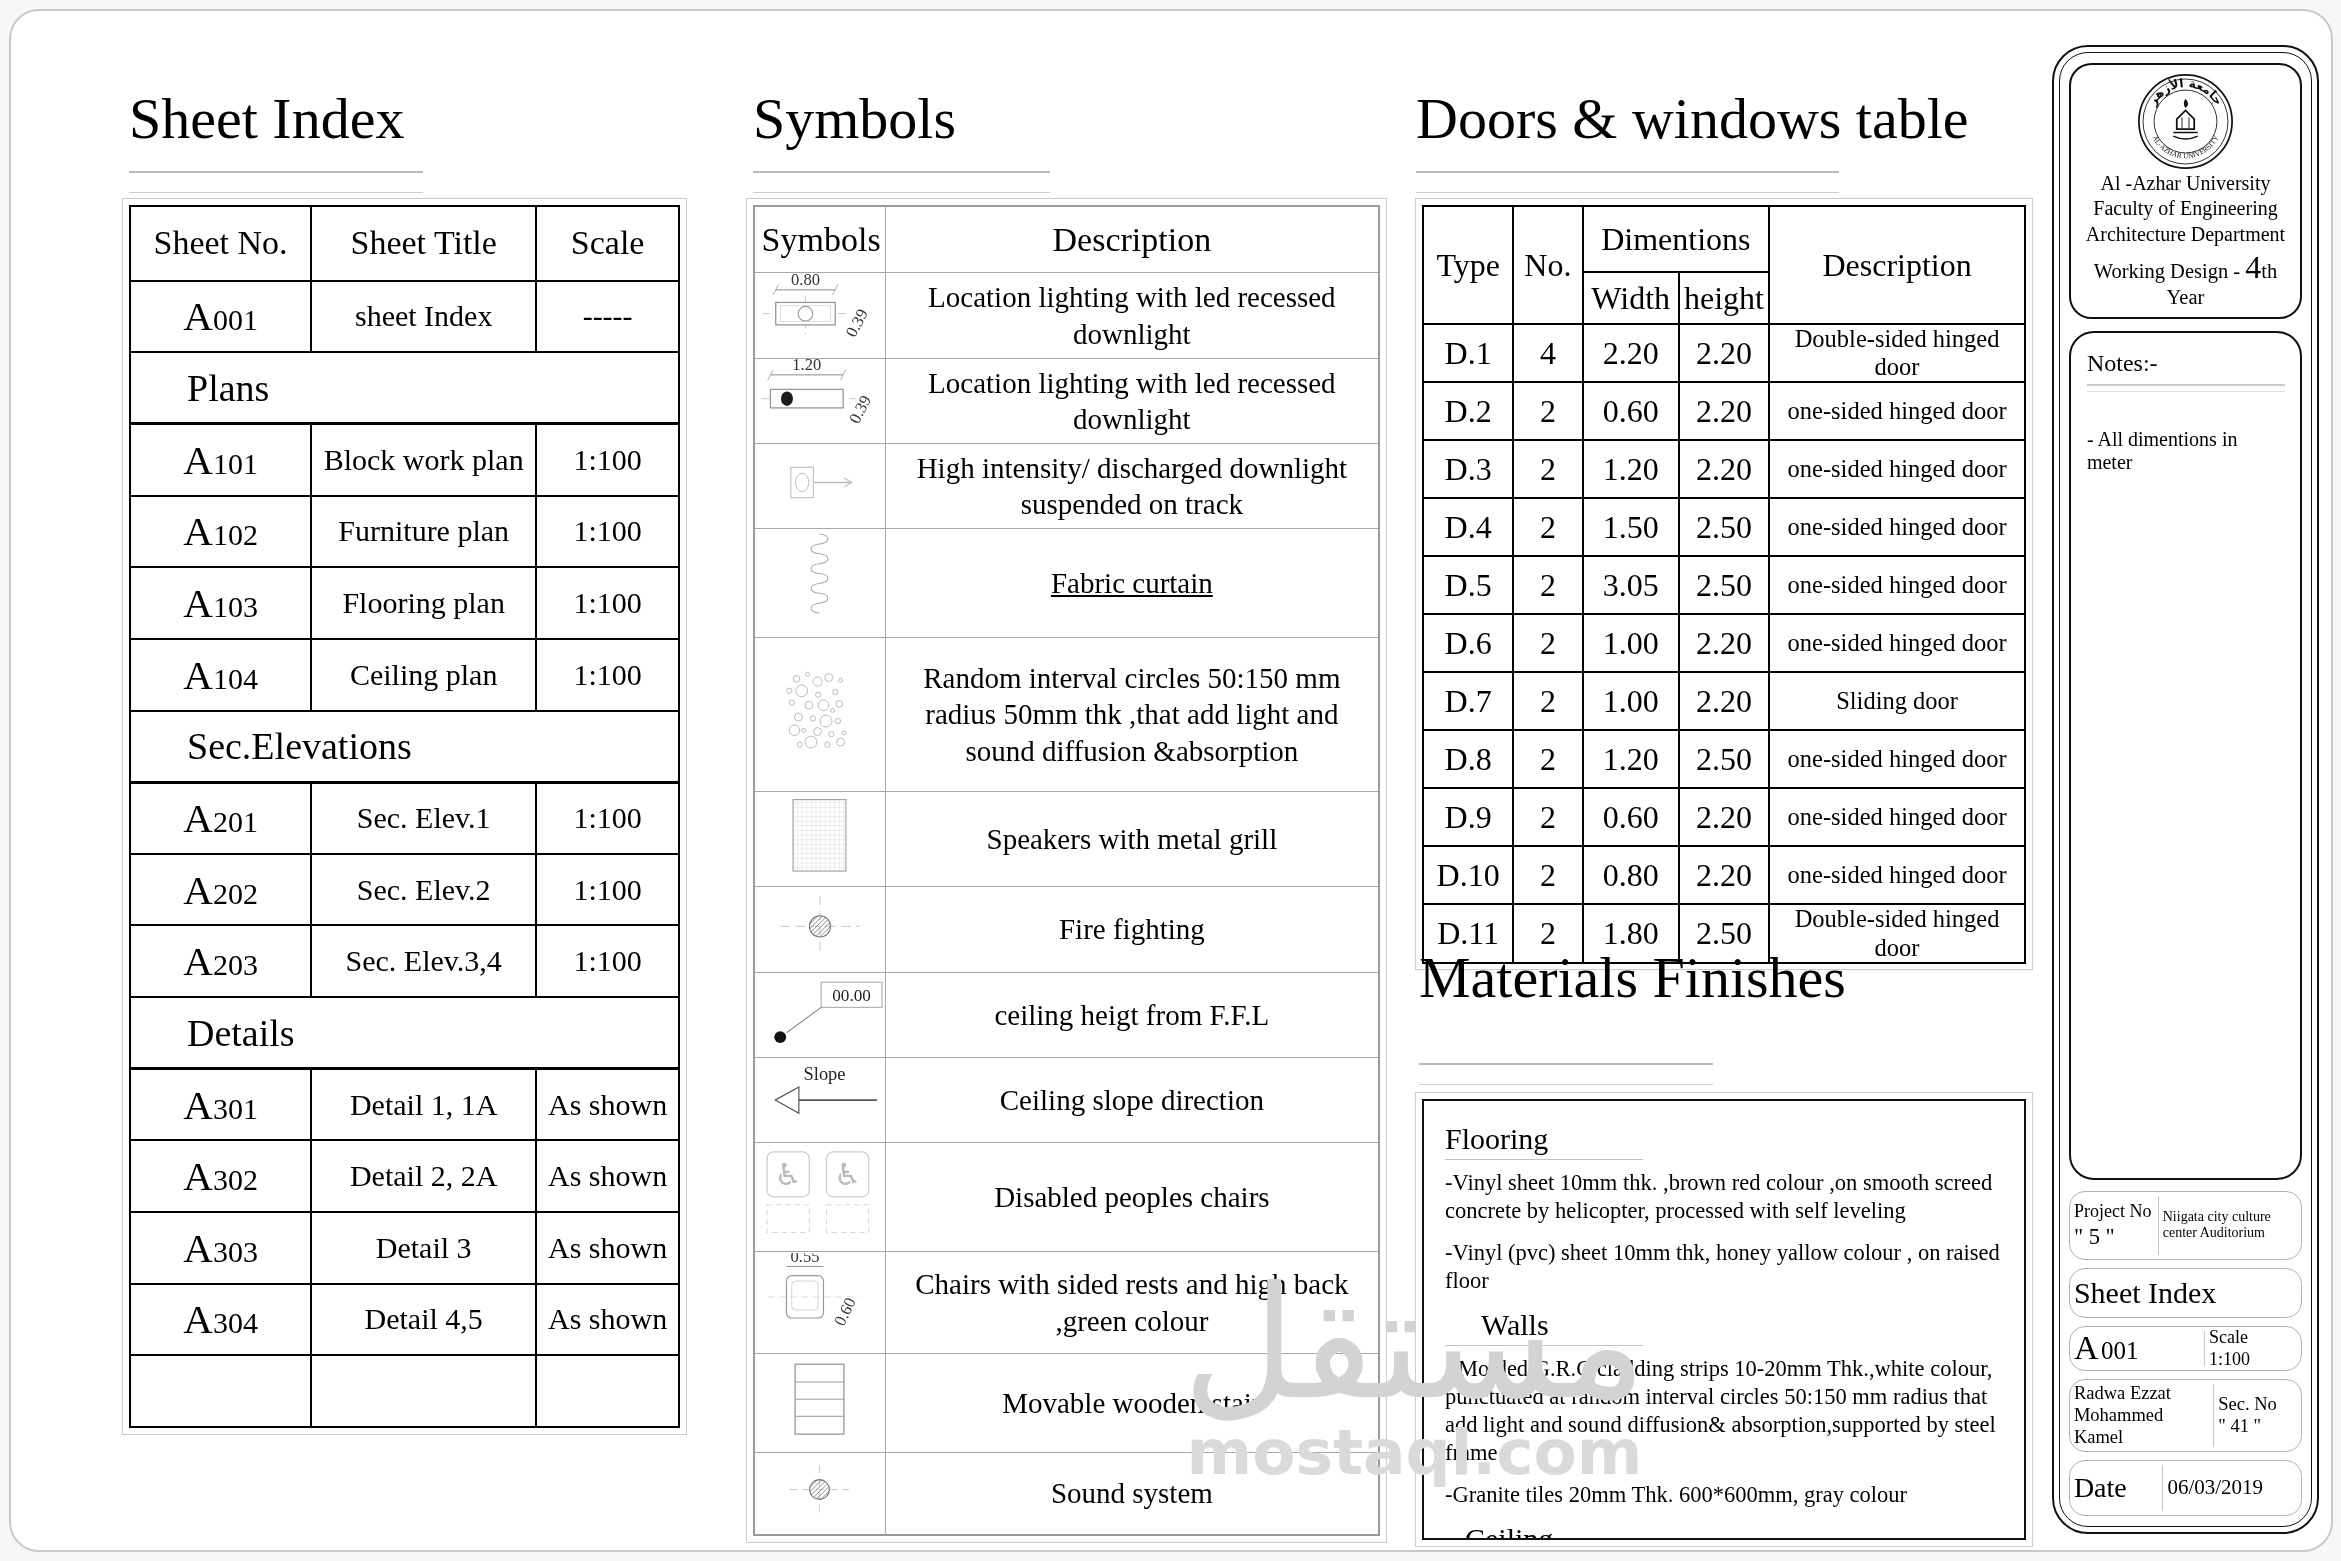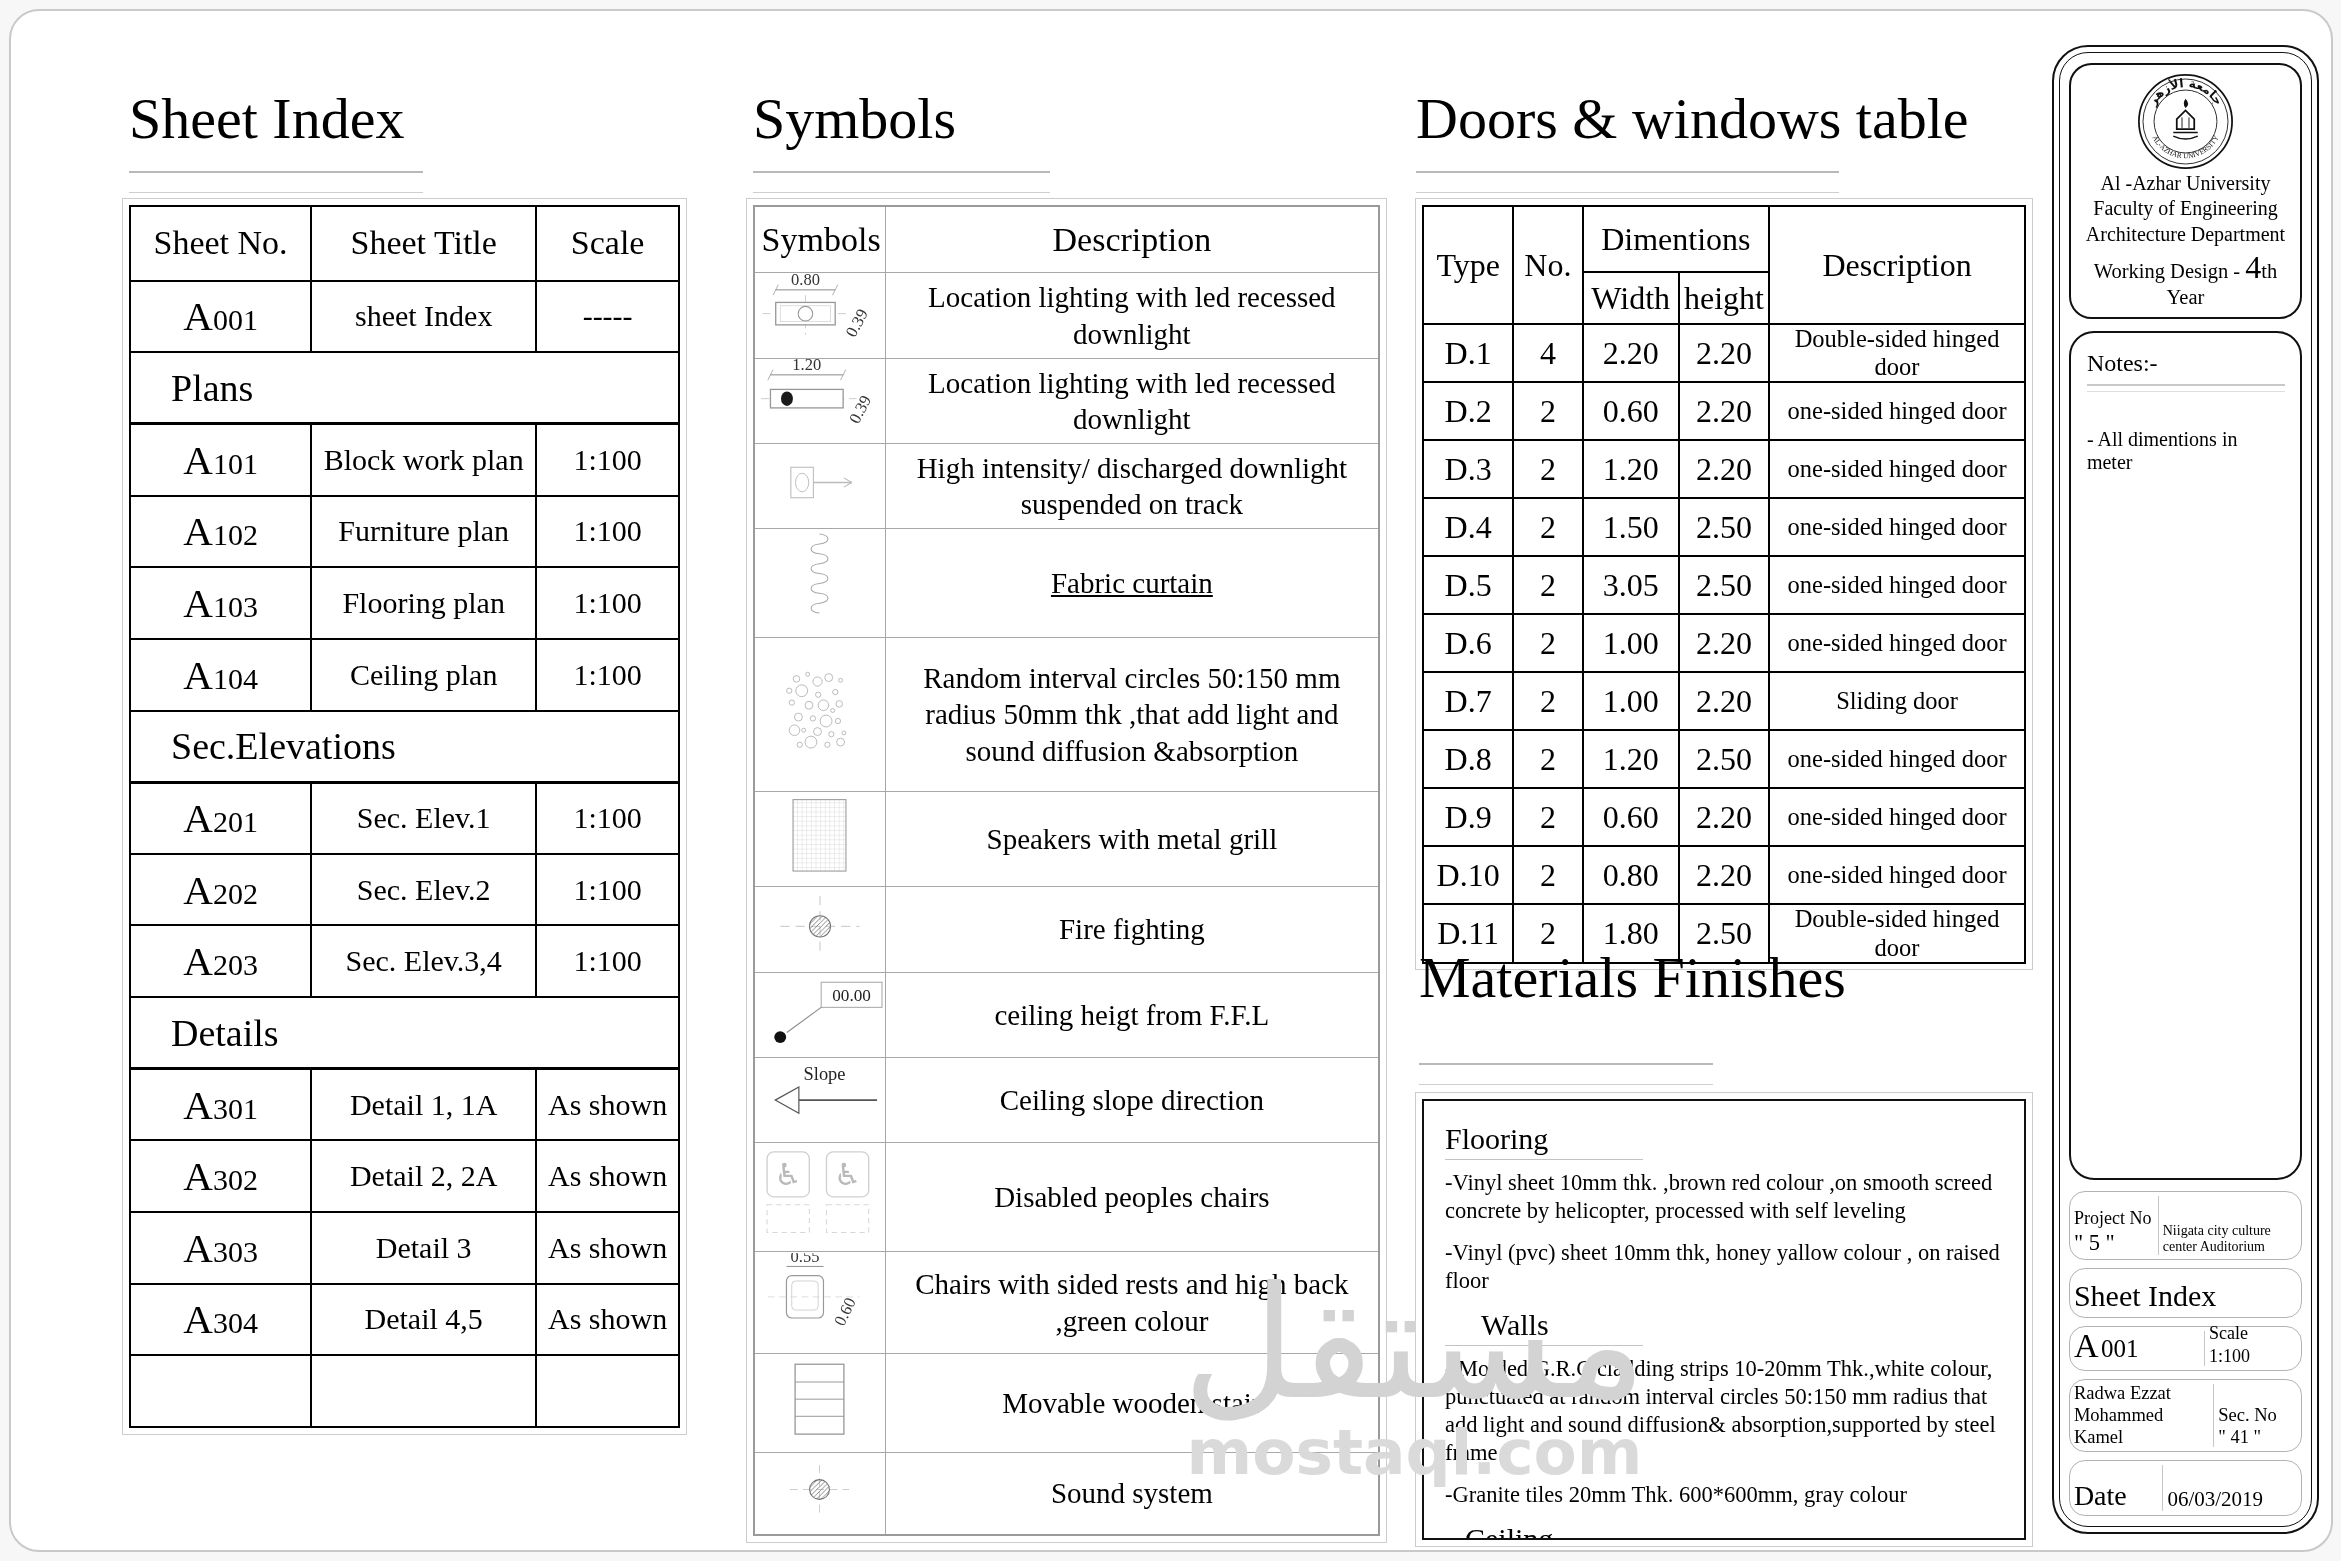--- a/index.html
+++ b/index.html
@@ -14,21 +14,21 @@
   .rules i:nth-child(3){border-top:1.3px solid #e2e2e2}
   .wrap{position:absolute;border:1.3px solid #ccc;background:#fff;padding:6px}
   table{border-collapse:collapse;width:100%;table-layout:fixed;height:100%}
   td,th{overflow:hidden;vertical-align:middle;text-align:center;font-weight:400}
   
   #sheetIndexTable th,#sheetIndexTable td{border:2px solid #000;font-size:30px;padding:0 5.3px}
   #sheetIndexTable th{font-size:34px;height:74px}
   #sheetIndexTable tr{height:71px}
   #sheetIndexTable td.c-no{font-size:30px}
   #sheetIndexTable td.c-no .cap{font-size:41px}
-  #sheetIndexTable td.section{text-align:left;padding-left:40px;font-size:38px;border-bottom-width:3.3px}
+  #sheetIndexTable td.section{text-align:left;padding-left:56px;font-size:38px;border-bottom-width:3.3px}
   
   #symbolsTable th,#symbolsTable td{border:1.3px solid #a8a8a8;font-size:29px;padding:0 6.6px}
   #symbolsTable{border:2px solid #9a9a9a}
   #symbolsTable th{font-size:34px}
   #symbolsTable td.dcell{line-height:1.25}
   #symbolsTable td.icell{padding:0}
   
   #doorsTable th,#doorsTable td{border:2px solid #000;font-size:32px;padding:0 4px}
   #doorsTable th{font-size:32px}
   #doorsTable tr.data{height:58px}
@@ -50,21 +50,21 @@
   .logo{display:block;margin:0 auto}
   .uline{font-size:20px;line-height:1.28}
   .wd{font-size:20.5px;margin-top:1.3px}
   .wd .big{font-size:32px}
   .notesbox{flex:1;margin-top:12px;text-align:left;padding:17px 16px;border-radius:25px}
   .notes-title{font-size:24px}
   .nrule{border-top:2px solid #c9c9c9;width:198px;margin-top:6.6px}
   .nrule.l2{border-top:1.3px solid #dedede;margin-top:5.3px}
   .note-item{font-size:20px;margin-top:36px}
   .sboxes{margin-top:10.6px;display:flex;flex-direction:column;gap:8px}
-  .srow{border:1.7px solid #b3b3b3;border-radius:16px;display:flex;align-items:flex-end;justify-content:center}
+  .srow{border:1.7px solid #b3b3b3;border-radius:16px;display:flex;align-items:center;justify-content:center}
   .srow .vdiv{border-left:1.3px solid #c7c7c7;align-self:stretch;margin:4px 0}
   .cellc{flex:1;padding:2.6px 4px;line-height:1.2}
   .r-project{height:69px}.r-project .lbl{font-size:18px}.r-project .val{font-size:22.5px}
   .r-project .pname{font-size:14px}
   .r-sheet{height:50px;font-size:30px}
   .r-no{height:45px}.r-no .a{font-size:34px}.r-no .dig{font-size:25px}
   .r-no .sc{font-size:18px;line-height:1.25}
   .r-auth{height:73px;font-size:18.5px;line-height:1.2}
   .r-date{height:56px}.r-date .dlbl{font-size:28px}.r-date .dval{font-size:21px}
   

